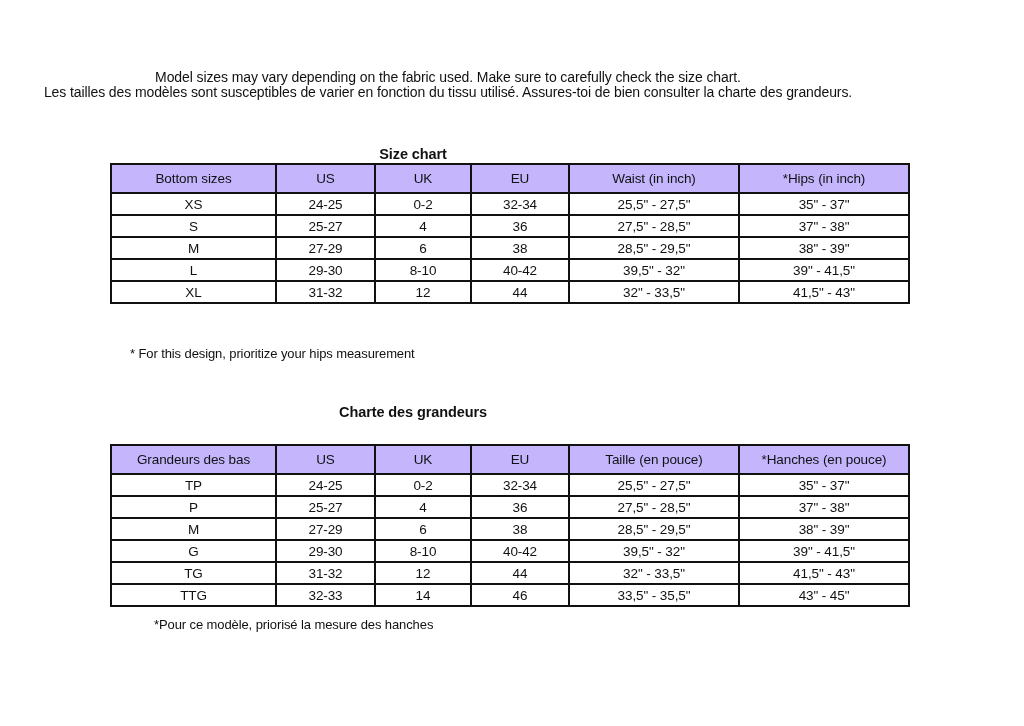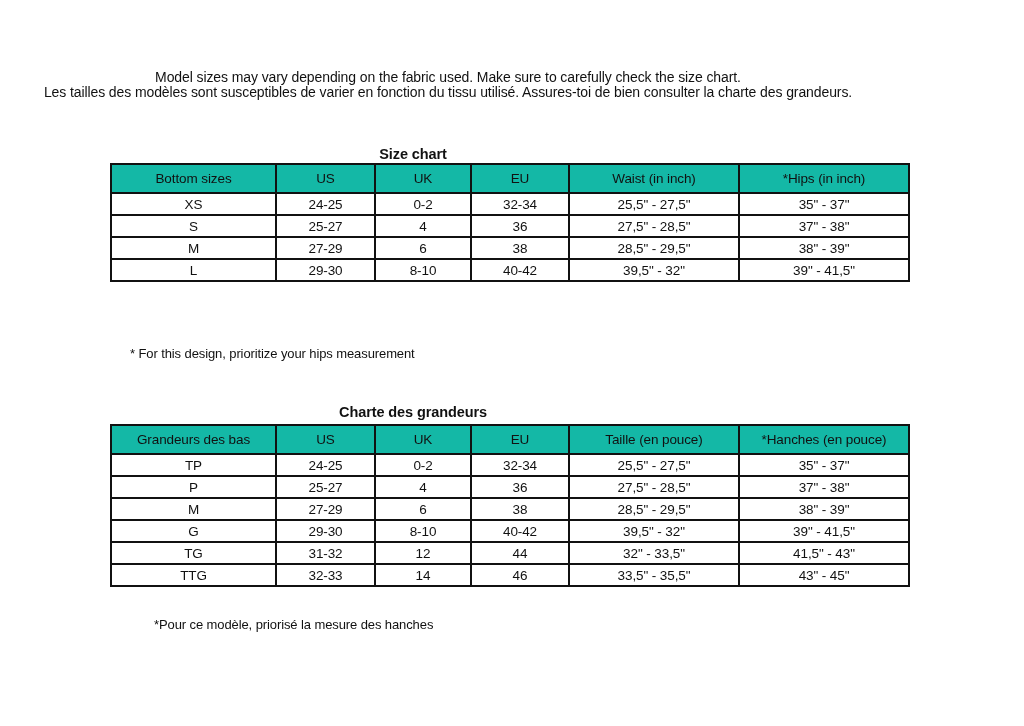--- a/index.html
+++ b/index.html
@@ -35,39 +35,39 @@
   #title-en { top: 146px; }
   #title-fr { top: 404px; }
   table.size-table {
     position: absolute;
     left: 110px;
     width: 798px;
     border-collapse: collapse;
     table-layout: fixed;
   }
   #table-en { top: 163px; }
-  #table-fr { top: 424px; padding-left: 28px; }
+  #table-fr { top: 444px; padding-left: 28px; }
   .size-table col.c1 { width: 165px; }
   .size-table col.c2 { width: 99px; }
   .size-table col.c3 { width: 96px; }
   .size-table col.c4 { width: 98px; }
   .size-table col.c5 { width: 170px; }
   .size-table col.c6 { width: 170px; }
   .size-table th, .size-table td {
     border: 2px solid #111111;
     text-align: center;
     vertical-align: middle;
     font-size: 13.5px;
     letter-spacing: -0.1px;
     padding: 0;
     overflow: hidden;
     white-space: nowrap;
   }
   .size-table thead th {
-    background: #14b8a6;
+    background: #c4b5fd;
     font-weight: normal;
     height: 29px;
   }
   .size-table tbody td {
     background: #ffffff;
     height: 22px;
   }
   .footnote {
     position: absolute;
     left: 114px;
@@ -131,20 +131,28 @@
         <td>38" - 39"</td>
       </tr>
       <tr>
         <td>L</td>
         <td>29-30</td>
         <td>8-10</td>
         <td>40-42</td>
         <td>39,5" - 32"</td>
         <td>39" - 41,5"</td>
       </tr>
+      <tr>
+        <td>XL</td>
+        <td>31-32</td>
+        <td>12</td>
+        <td>44</td>
+        <td>32" - 33,5"</td>
+        <td>41,5" - 43"</td>
+      </tr>
     </tbody>
 </table>
 
 <div id="footnote-en" class="footnote">* For this design, prioritize your hips measurement</div>
 
 <div id="title-fr" class="chart-title">Charte des grandeurs</div>
 
 <table id="table-fr" class="size-table">
   <colgroup>
     <col class="c1">

